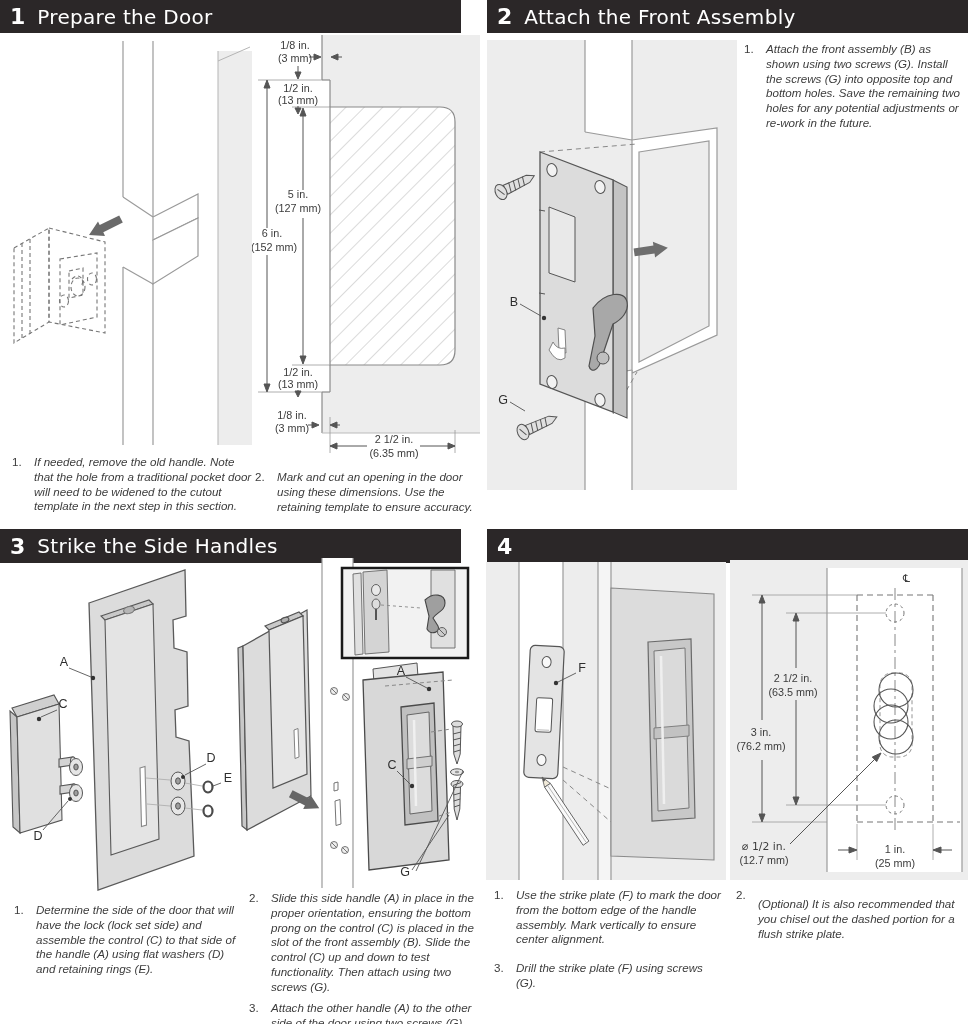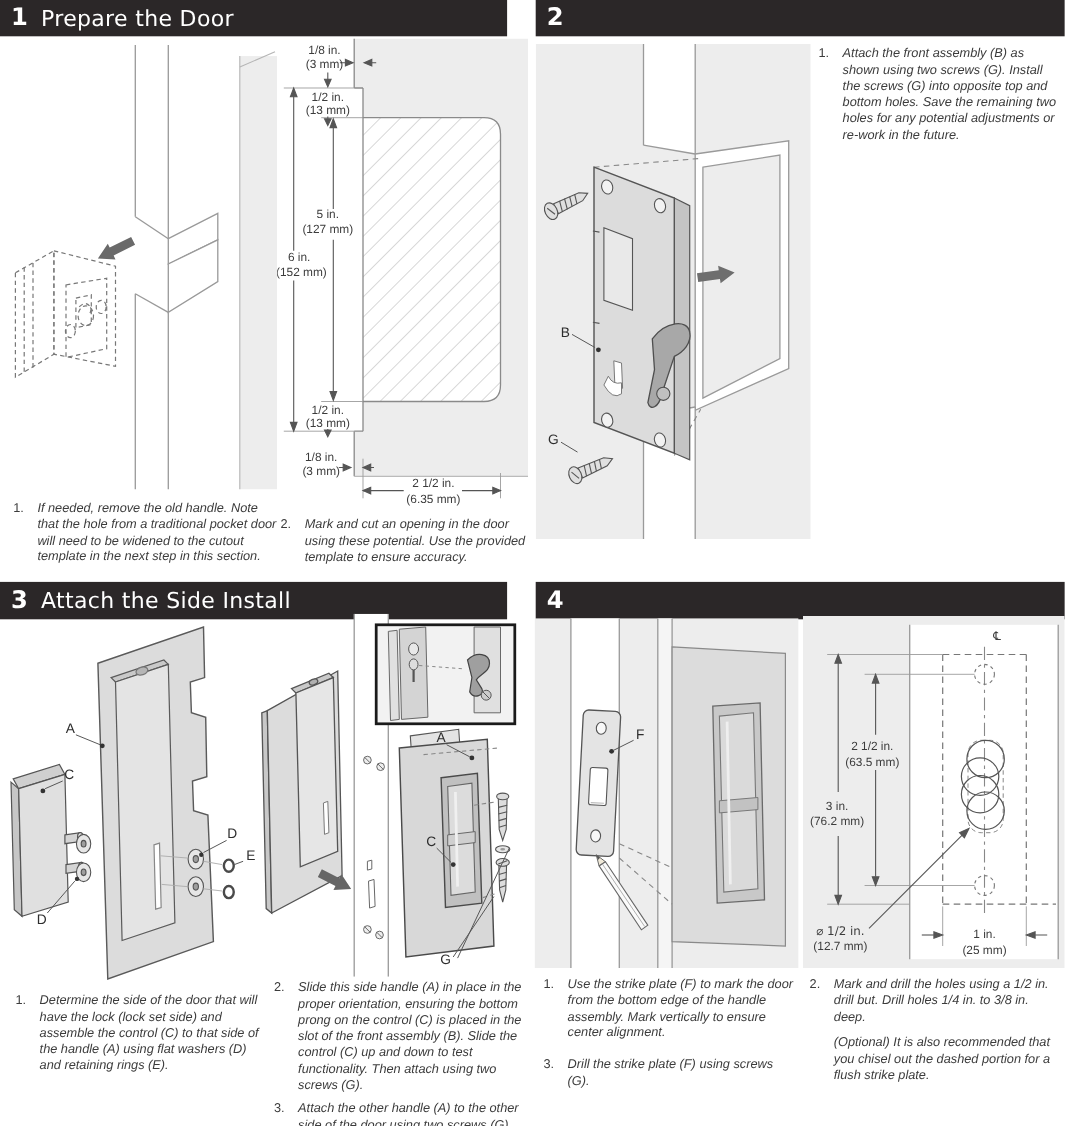--- a/index.html
+++ b/index.html
@@ -21,24 +21,25 @@
 </style>
 </head>
 <body>
 
 <div class="hdr" style="left:0;top:0;width:461px;height:33px">
   <span class="num">1</span>
   <span class="ttl">Prepare the Door</span>
 </div>
 <div class="hdr" style="left:487px;top:0;width:481px;height:33px">
   <span class="num">2</span>
+  <span class="ttl">Attach the Front Assembly</span>
 </div>
 <div class="hdr" style="left:0;top:529px;width:461px;height:34px">
   <span class="num">3</span>
-  <span class="ttl">Attach the Side Install</span>
+  <span class="ttl">Strike the Side Handles</span>
 </div>
 <div class="hdr" style="left:487px;top:529px;width:481px;height:34px">
   <span class="num">4</span>
 </div>
 
 <svg style="left:2px;top:35px" width="250" height="410" viewBox="0 0 250 410">
   <g>
     <rect x="216" y="16" width="34" height="394" fill="#ededed"></rect>
     <line x1="216" y1="16" x2="216" y2="410" stroke="#b5b5b5" stroke-width="1"></line>
     <line x1="216" y1="26" x2="248" y2="12" stroke="#b5b5b5" stroke-width="1"></line>
@@ -452,21 +453,21 @@
 <div class="steps" style="left:12px;top:455px;width:242px">
   <div class="step">
     <div class="no">1.</div>
     <div class="tx">If needed, remove the old handle. Note that the hole from a traditional pocket door will need to be widened to the cutout template in the next step in this section.</div>
   </div>
 </div>
 
 <div class="steps" style="left:255px;top:470px;width:228px">
   <div class="step">
     <div class="no">2.</div>
-    <div class="tx">Mark and cut an opening in the door using these potential. Use the provided template to ensure accuracy.</div>
+    <div class="tx">Mark and cut an opening in the door using these dimensions. Use the retaining template to ensure accuracy.</div>
   </div>
 </div>
 
 <div class="steps" style="left:744px;top:42px;width:220px">
   <div class="step">
     <div class="no">1.</div>
     <div class="tx">Attach the front assembly (B) as shown using two screws (G). Install the screws (G) into opposite top and bottom holes. Save the remaining two holes for any potential adjustments or re-work in the future.</div>
   </div>
 </div>
 
@@ -496,17 +497,16 @@
   <div class="step">
     <div class="no">3.</div>
     <div class="tx">Drill the strike plate (F) using screws (G).</div>
   </div>
 </div>
 
 <div class="steps" style="left:736px;top:888px;width:230px">
   <div class="step">
     <div class="no">2.</div>
     <div class="tx">
-      <div>Mark and drill the holes using a 1/2 in. drill but. Drill holes 1/4 in. to 3/8 in. deep.</div>
       <div style="margin-top:9px">(Optional) It is also recommended that you chisel out the dashed portion for a flush strike plate.</div>
     </div>
   </div>
 </div>
 
 </body></html>

